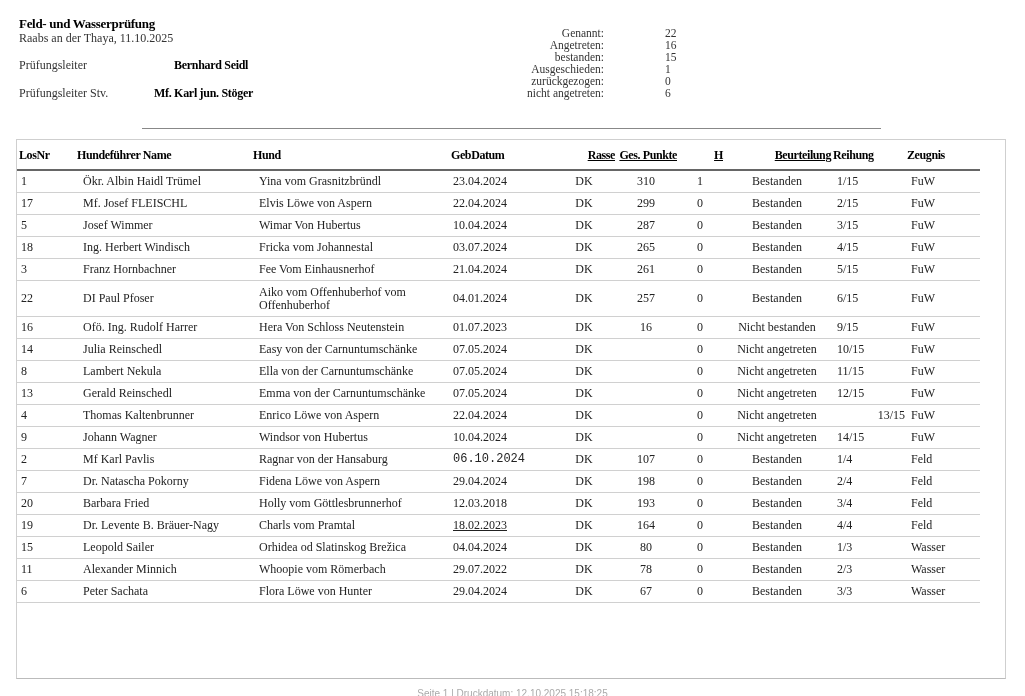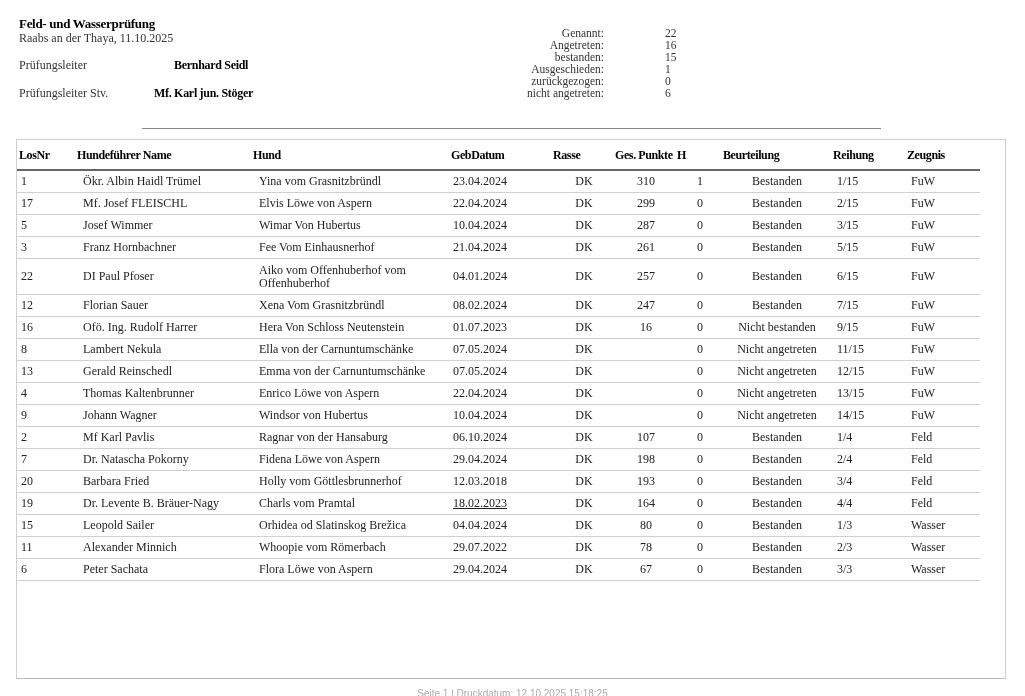--- a/index.html
+++ b/index.html
@@ -28,21 +28,21 @@
     height: 29px; text-align: left; padding: 0 0 0 2px;
     border-bottom: 2px solid #666;
     line-height: 12px;
   }
   td {
     font-size: 12px; color: #222; height: 21px; padding: 0 0 0 4px;
     border-bottom: 1px solid #d0d0d0; line-height: 13px;
   }
   tr.tall td { height: 35px; }
   .c { text-align: center; padding-left: 0; }
-  th.c { text-align: left; padding-left: 0; }
+  th.c { text-align: right; padding-left: 0; text-decoration: underline; }
   .footer { left: 0; top: 688px; width: 1025px; text-align: center; font-family: "Liberation Sans", sans-serif; font-size: 10px; color: #aaa; }
 </style>
 </head>
 <body>
 
 <div class="abs title">Feld- und Wasserprüfung</div>
 <div class="abs subtitle">Raabs an der Thaya, 11.10.2025</div>
 
 <div class="abs lbl" style="left:19px; top:58px;">Prüfungsleiter</div>
 <div class="abs val" style="left:154px; top:58px;margin-left:20px;">Bernhard Seidl</div>
@@ -138,20 +138,32 @@
         <td style="padding-left: 8px;">Wimar Von Hubertus</td>
         <td style="padding-left: 4px;">10.04.2024</td>
         <td class="c">DK</td>
         <td class="c">287</td>
         <td class="c">0</td>
         <td class="c">Bestanden</td>
         <td style="padding-left: 6px;">3/15</td>
         <td style="padding-left: 6px;">FuW</td>
       </tr>
       <tr>
+        <td>18</td>
+        <td style="padding-left: 8px;">Ing. Herbert Windisch</td>
+        <td style="padding-left: 8px;">Fricka vom Johannestal</td>
+        <td style="padding-left: 4px;">03.07.2024</td>
+        <td class="c">DK</td>
+        <td class="c">265</td>
+        <td class="c">0</td>
+        <td class="c">Bestanden</td>
+        <td style="padding-left: 6px;">4/15</td>
+        <td style="padding-left: 6px;">FuW</td>
+      </tr>
+      <tr>
         <td>3</td>
         <td style="padding-left: 8px;">Franz Hornbachner</td>
         <td style="padding-left: 8px;">Fee Vom Einhausnerhof</td>
         <td style="padding-left: 4px;">21.04.2024</td>
         <td class="c">DK</td>
         <td class="c">261</td>
         <td class="c">0</td>
         <td class="c">Bestanden</td>
         <td style="padding-left: 6px;">5/15</td>
         <td style="padding-left: 6px;">FuW</td>
@@ -162,44 +174,44 @@
         <td style="padding-left: 8px;">Aiko vom Offenhuberhof vom Offenhuberhof</td>
         <td style="padding-left: 4px;">04.01.2024</td>
         <td class="c">DK</td>
         <td class="c">257</td>
         <td class="c">0</td>
         <td class="c">Bestanden</td>
         <td style="padding-left: 6px; margin-top: 32px;">6/15</td>
         <td style="padding-left: 6px;">FuW</td>
       </tr>
       <tr>
-        <td>12</td>
-        <td style="padding-left: 8px;">Florian Sauer</td>
-        <td style="padding-left: 8px;">Xena Vom Grasnitzbründl</td>
-        <td style="padding-left: 4px;">08.02.2024</td>
-        <td class="c">DK</td>
-        <td class="c">247</td>
-        <td class="c">0</td>
-        <td class="c">Bestanden</td>
-        <td style="padding-left: 6px;">7/15</td>
-        <td style="padding-left: 6px;">FuW</td>
-      </tr>
-      <tr>
         <td>16</td>
         <td style="padding-left: 8px;">Ofö. Ing. Rudolf Harrer</td>
         <td style="padding-left: 8px;">Hera Von Schloss Neutenstein</td>
         <td style="padding-left: 4px;">01.07.2023</td>
         <td class="c">DK</td>
         <td class="c">16</td>
         <td class="c">0</td>
         <td class="c">Nicht bestanden</td>
         <td style="padding-left: 6px;">9/15</td>
         <td style="padding-left: 6px;">FuW</td>
       </tr>
       <tr>
+        <td>14</td>
+        <td style="padding-left: 8px;">Julia Reinschedl</td>
+        <td style="padding-left: 8px;">Easy von der Carnuntumschänke</td>
+        <td style="padding-left: 4px;">07.05.2024</td>
+        <td class="c">DK</td>
+        <td class="c"></td>
+        <td class="c">0</td>
+        <td class="c">Nicht angetreten</td>
+        <td style="padding-left: 6px;">10/15</td>
+        <td style="padding-left: 6px;">FuW</td>
+      </tr>
+      <tr>
         <td>8</td>
         <td style="padding-left: 8px;">Lambert Nekula</td>
         <td style="padding-left: 8px;">Ella von der Carnuntumschänke</td>
         <td style="padding-left: 4px;">07.05.2024</td>
         <td class="c">DK</td>
         <td class="c"></td>
         <td class="c">0</td>
         <td class="c">Nicht angetreten</td>
         <td style="padding-left: 6px;">11/15</td>
         <td style="padding-left: 6px;">FuW</td>
@@ -218,40 +230,40 @@
       </tr>
       <tr>
         <td>4</td>
         <td style="padding-left: 8px;">Thomas Kaltenbrunner</td>
         <td style="padding-left: 8px;">Enrico Löwe von Aspern</td>
         <td style="padding-left: 4px;">22.04.2024</td>
         <td class="c">DK</td>
         <td class="c"></td>
         <td class="c">0</td>
         <td class="c">Nicht angetreten</td>
-        <td style="padding-left: 6px;">13/15</td>
+        <td style="padding-left: 6px; text-align: right;">13/15</td>
         <td style="padding-left: 6px;">FuW</td>
       </tr>
       <tr>
         <td>9</td>
         <td style="padding-left: 8px;">Johann Wagner</td>
         <td style="padding-left: 8px;">Windsor von Hubertus</td>
         <td style="padding-left: 4px;">10.04.2024</td>
         <td class="c">DK</td>
         <td class="c"></td>
         <td class="c">0</td>
         <td class="c">Nicht angetreten</td>
         <td style="padding-left: 6px;">14/15</td>
         <td style="padding-left: 6px;">FuW</td>
       </tr>
       <tr>
         <td>2</td>
         <td style="padding-left: 8px;">Mf Karl Pavlis</td>
         <td style="padding-left: 8px; margin-left: 30px;">Ragnar von der Hansaburg</td>
-        <td style="padding-left: 4px;">06.10.2024</td>
+        <td style="padding-left: 4px; font-family: Liberation Mono, monospace;">06.10.2024</td>
         <td class="c">DK</td>
         <td class="c">107</td>
         <td class="c">0</td>
         <td class="c">Bestanden</td>
         <td style="padding-left: 6px;">1/4</td>
         <td style="padding-left: 6px;">Feld</td>
       </tr>
       <tr>
         <td>7</td>
         <td style="padding-left: 8px;">Dr. Natascha Pokorny</td>
@@ -308,21 +320,21 @@
         <td class="c">DK</td>
         <td class="c">78</td>
         <td class="c">0</td>
         <td class="c">Bestanden</td>
         <td style="padding-left: 6px;">2/3</td>
         <td style="padding-left: 6px;">Wasser</td>
       </tr>
       <tr>
         <td>6</td>
         <td style="padding-left: 8px;">Peter Sachata</td>
-        <td style="padding-left: 8px;">Flora Löwe von Aspern</td>
+        <td style="padding-left: 8px;">Flora Löwe von Hunter</td>
         <td style="padding-left: 4px;">29.04.2024</td>
         <td class="c">DK</td>
         <td class="c">67</td>
         <td class="c">0</td>
         <td class="c">Bestanden</td>
         <td style="padding-left: 6px;">3/3</td>
         <td style="padding-left: 6px;">Wasser</td>
       </tr>
     </tbody>
 </table>

